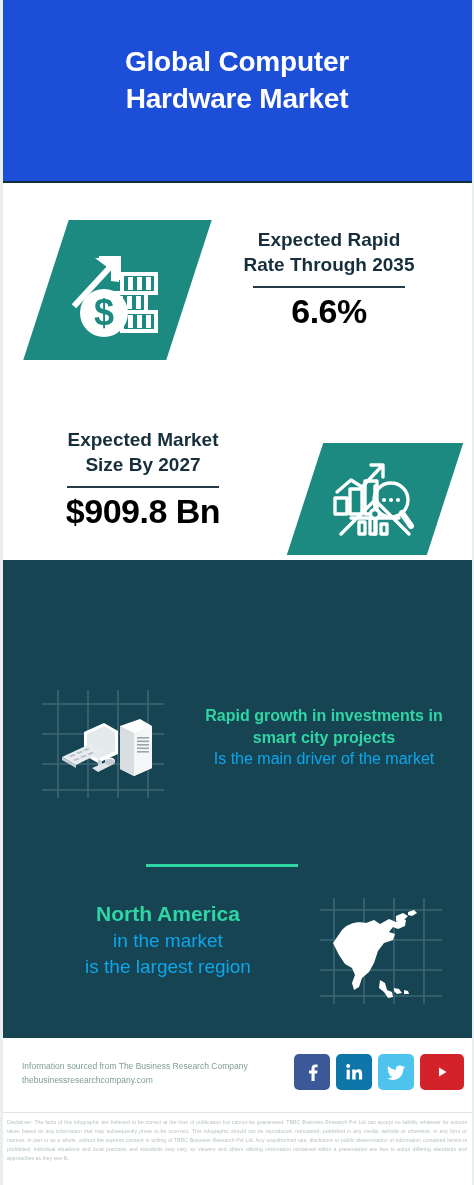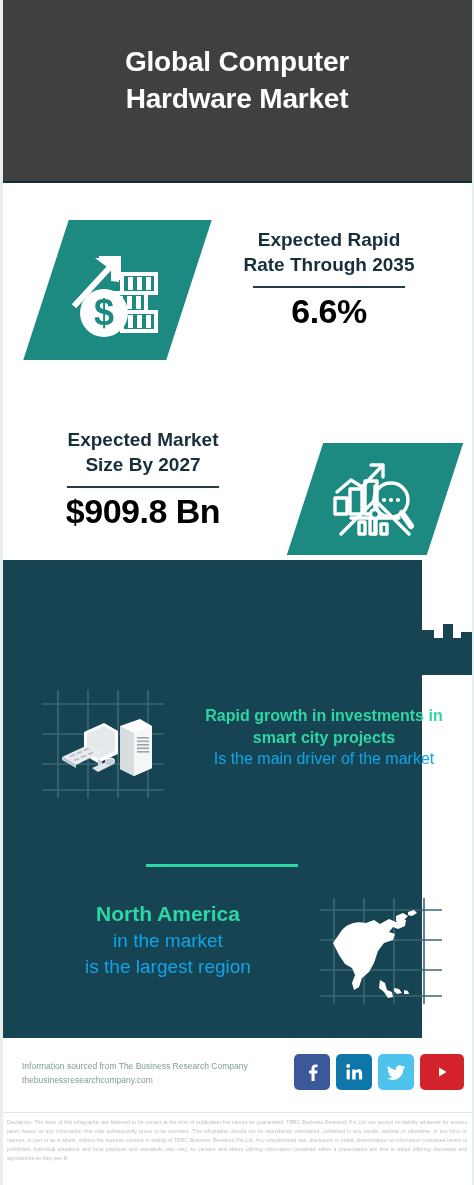--- a/index.html
+++ b/index.html
@@ -7,21 +7,21 @@
     width: 474px; height: 1185px;
     font-family: "Liberation Sans", sans-serif;
     background: #ffffff;
     overflow: hidden;
   }
   .page { position: relative; width: 474px; height: 1185px; background:#fff; }
 
   
   .header {
     position:absolute; left:0; top:0; width:474px; height:183px;
-    background:#404040;
+    background:#1d4ed8;
     display:flex; align-items:center; justify-content:center;
   }
   .header h1 {
     color:#ffffff; font-size:28px; font-weight:bold; line-height:1.3;
     text-align:center; letter-spacing:-0.2px; width:330px;
     padding-bottom:22px;
   }
   .header-rule { position:absolute; left:0; top:181px; width:474px; height:2px; background:#0e2f3a; }
 
   
@@ -41,21 +41,21 @@
 
   .stat-block { position:absolute; text-align:center; }
   .stat-title {
     color:#172f3c; font-size:19px; font-weight:bold; line-height:1.3;
   }
   .stat-rule { height:2px; background:#243b47; margin:9px auto 4px auto; }
   .stat-value { color:#000000; font-size:34px; font-weight:bold; letter-spacing:-0.5px; }
 
   
   .dark-zone {
-    position:absolute; left:0; top:560px; width:422px; height:478px;
+    position:absolute; left:0; top:560px; width:474px; height:478px;
     background:#164453;
   }
   .skyline { position:absolute; left:0; top:0; width:474px; height:115px; display:block; }
 
   .grid-tile { position:absolute; }
   .grid-tile svg { display:block; }
 
   .msg { position:absolute; text-align:center; }
   .msg .hl { color:#2fd6a4; font-size:16px; font-weight:bold; line-height:1.35; display:block; }
   .msg .sub { color:#0ea5e9; font-size:16px; line-height:1.35; display:block; }

